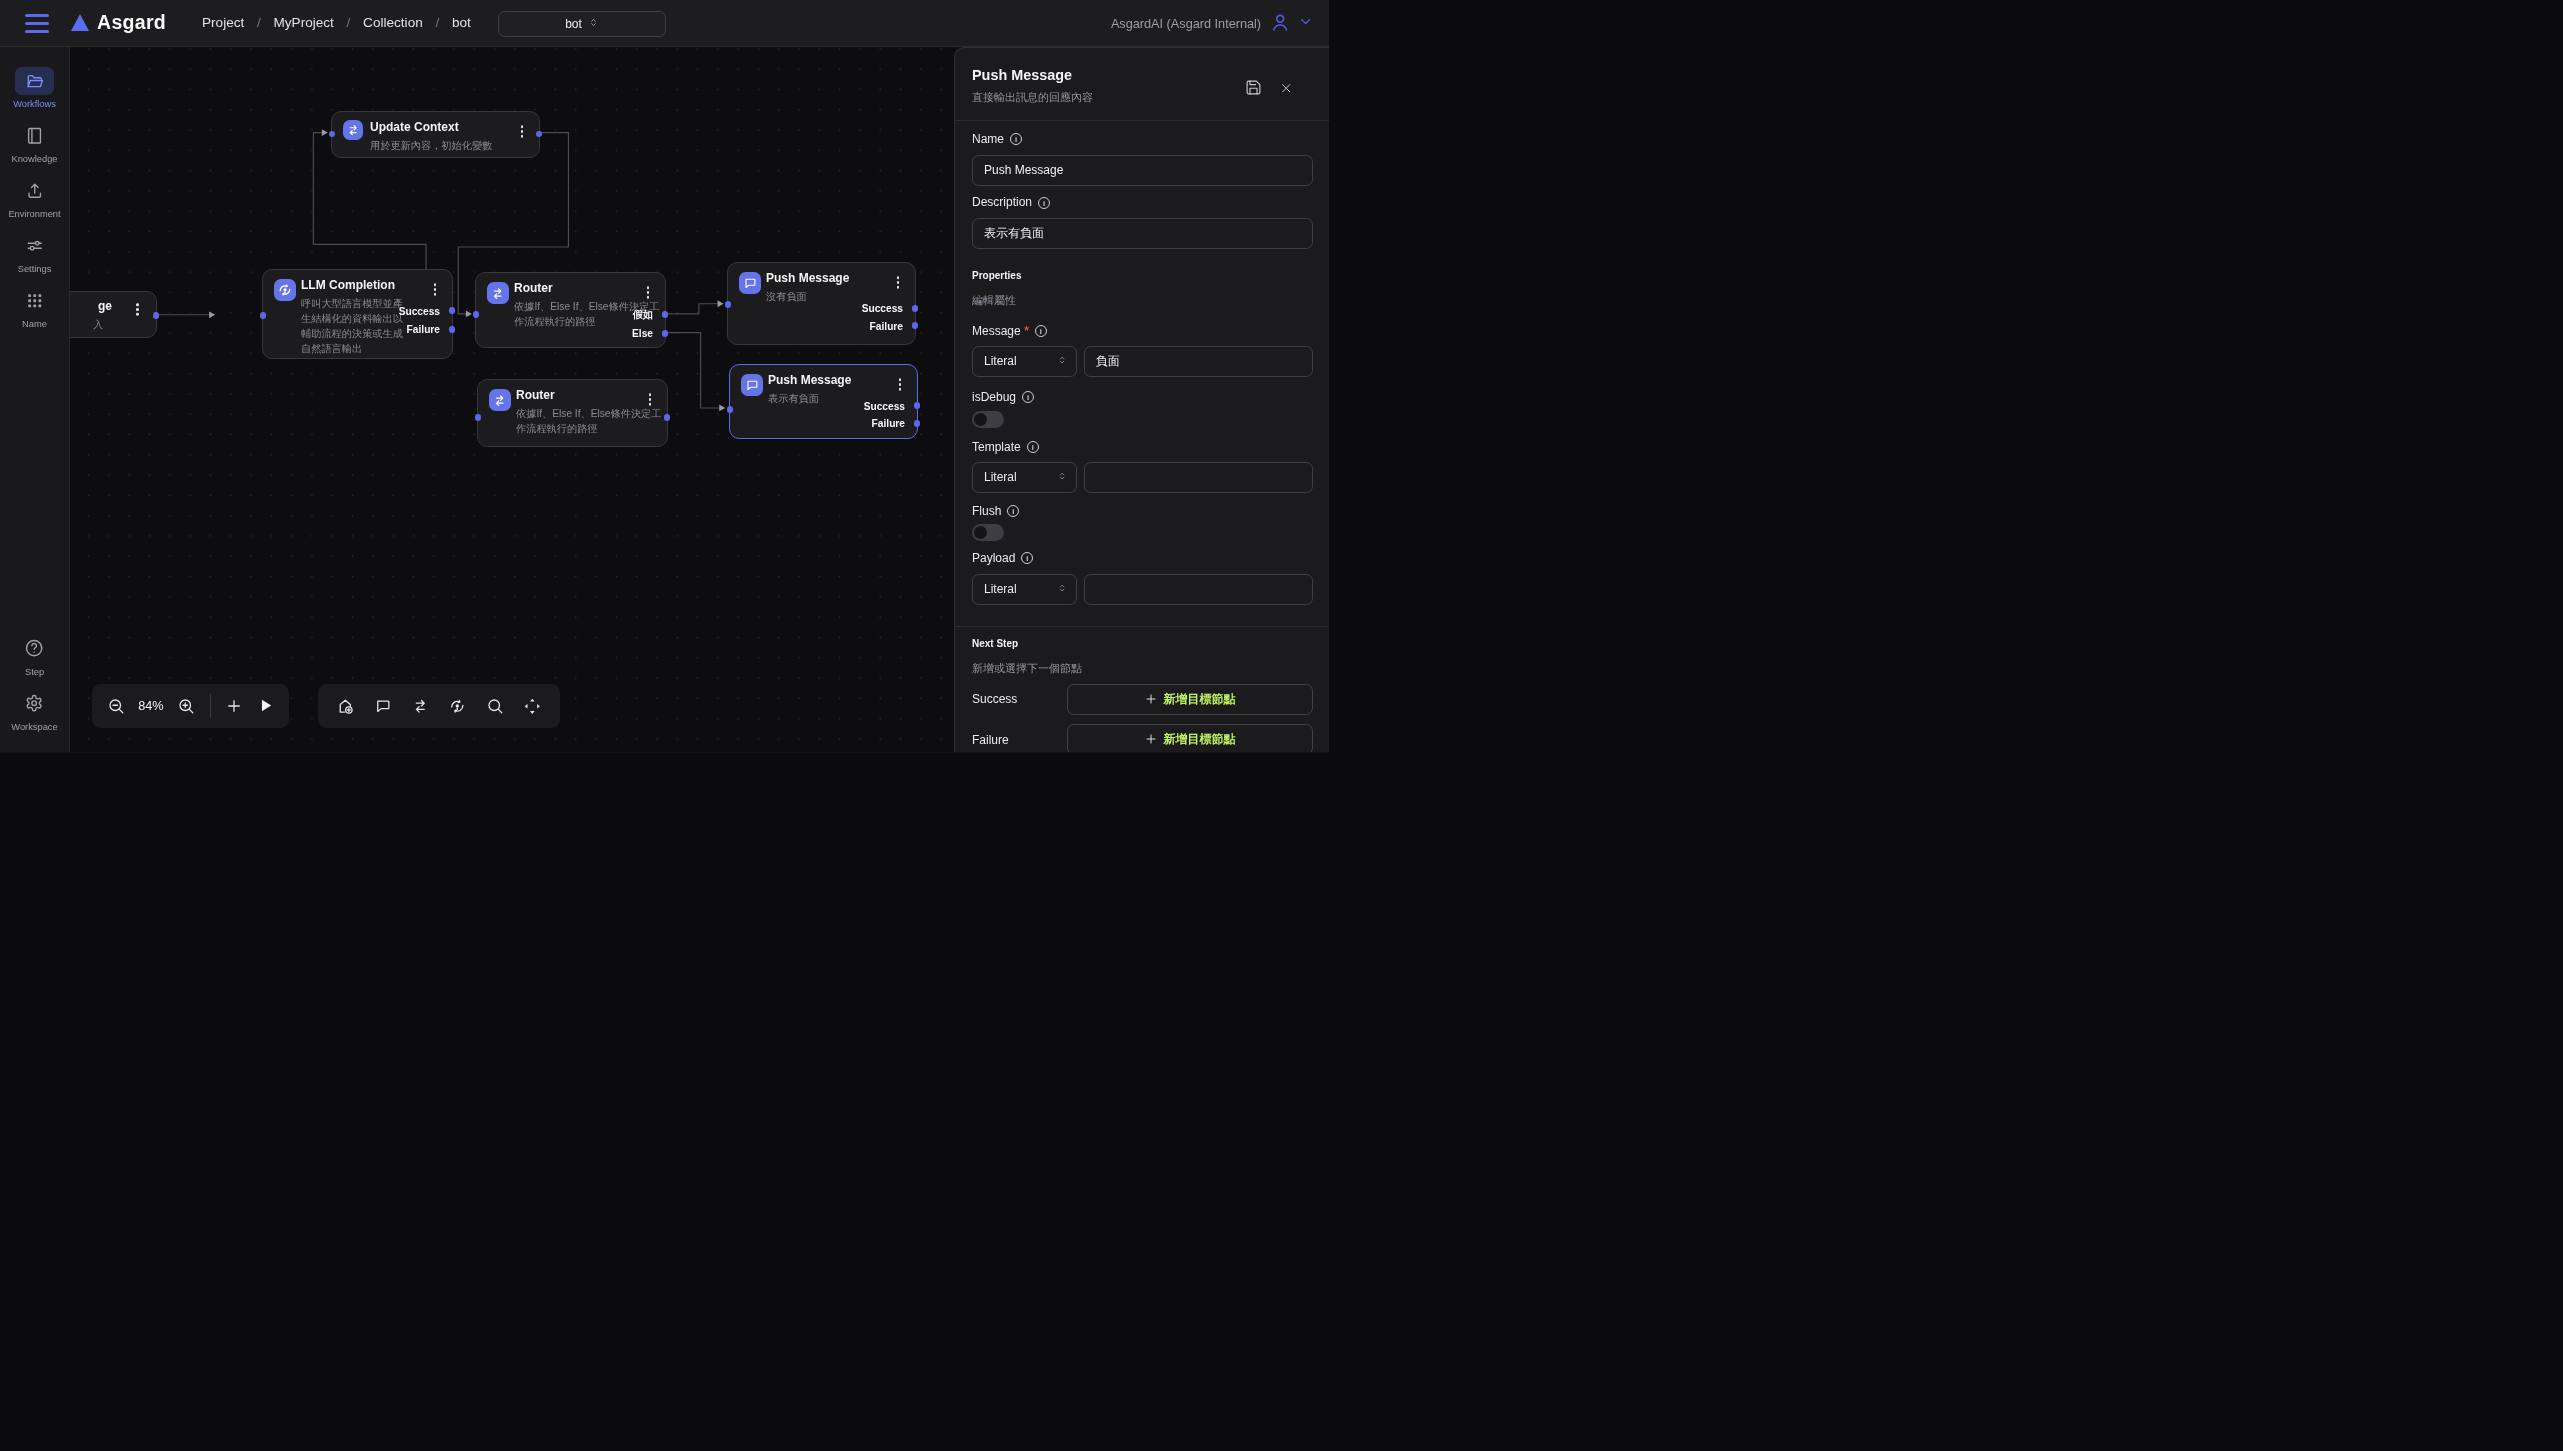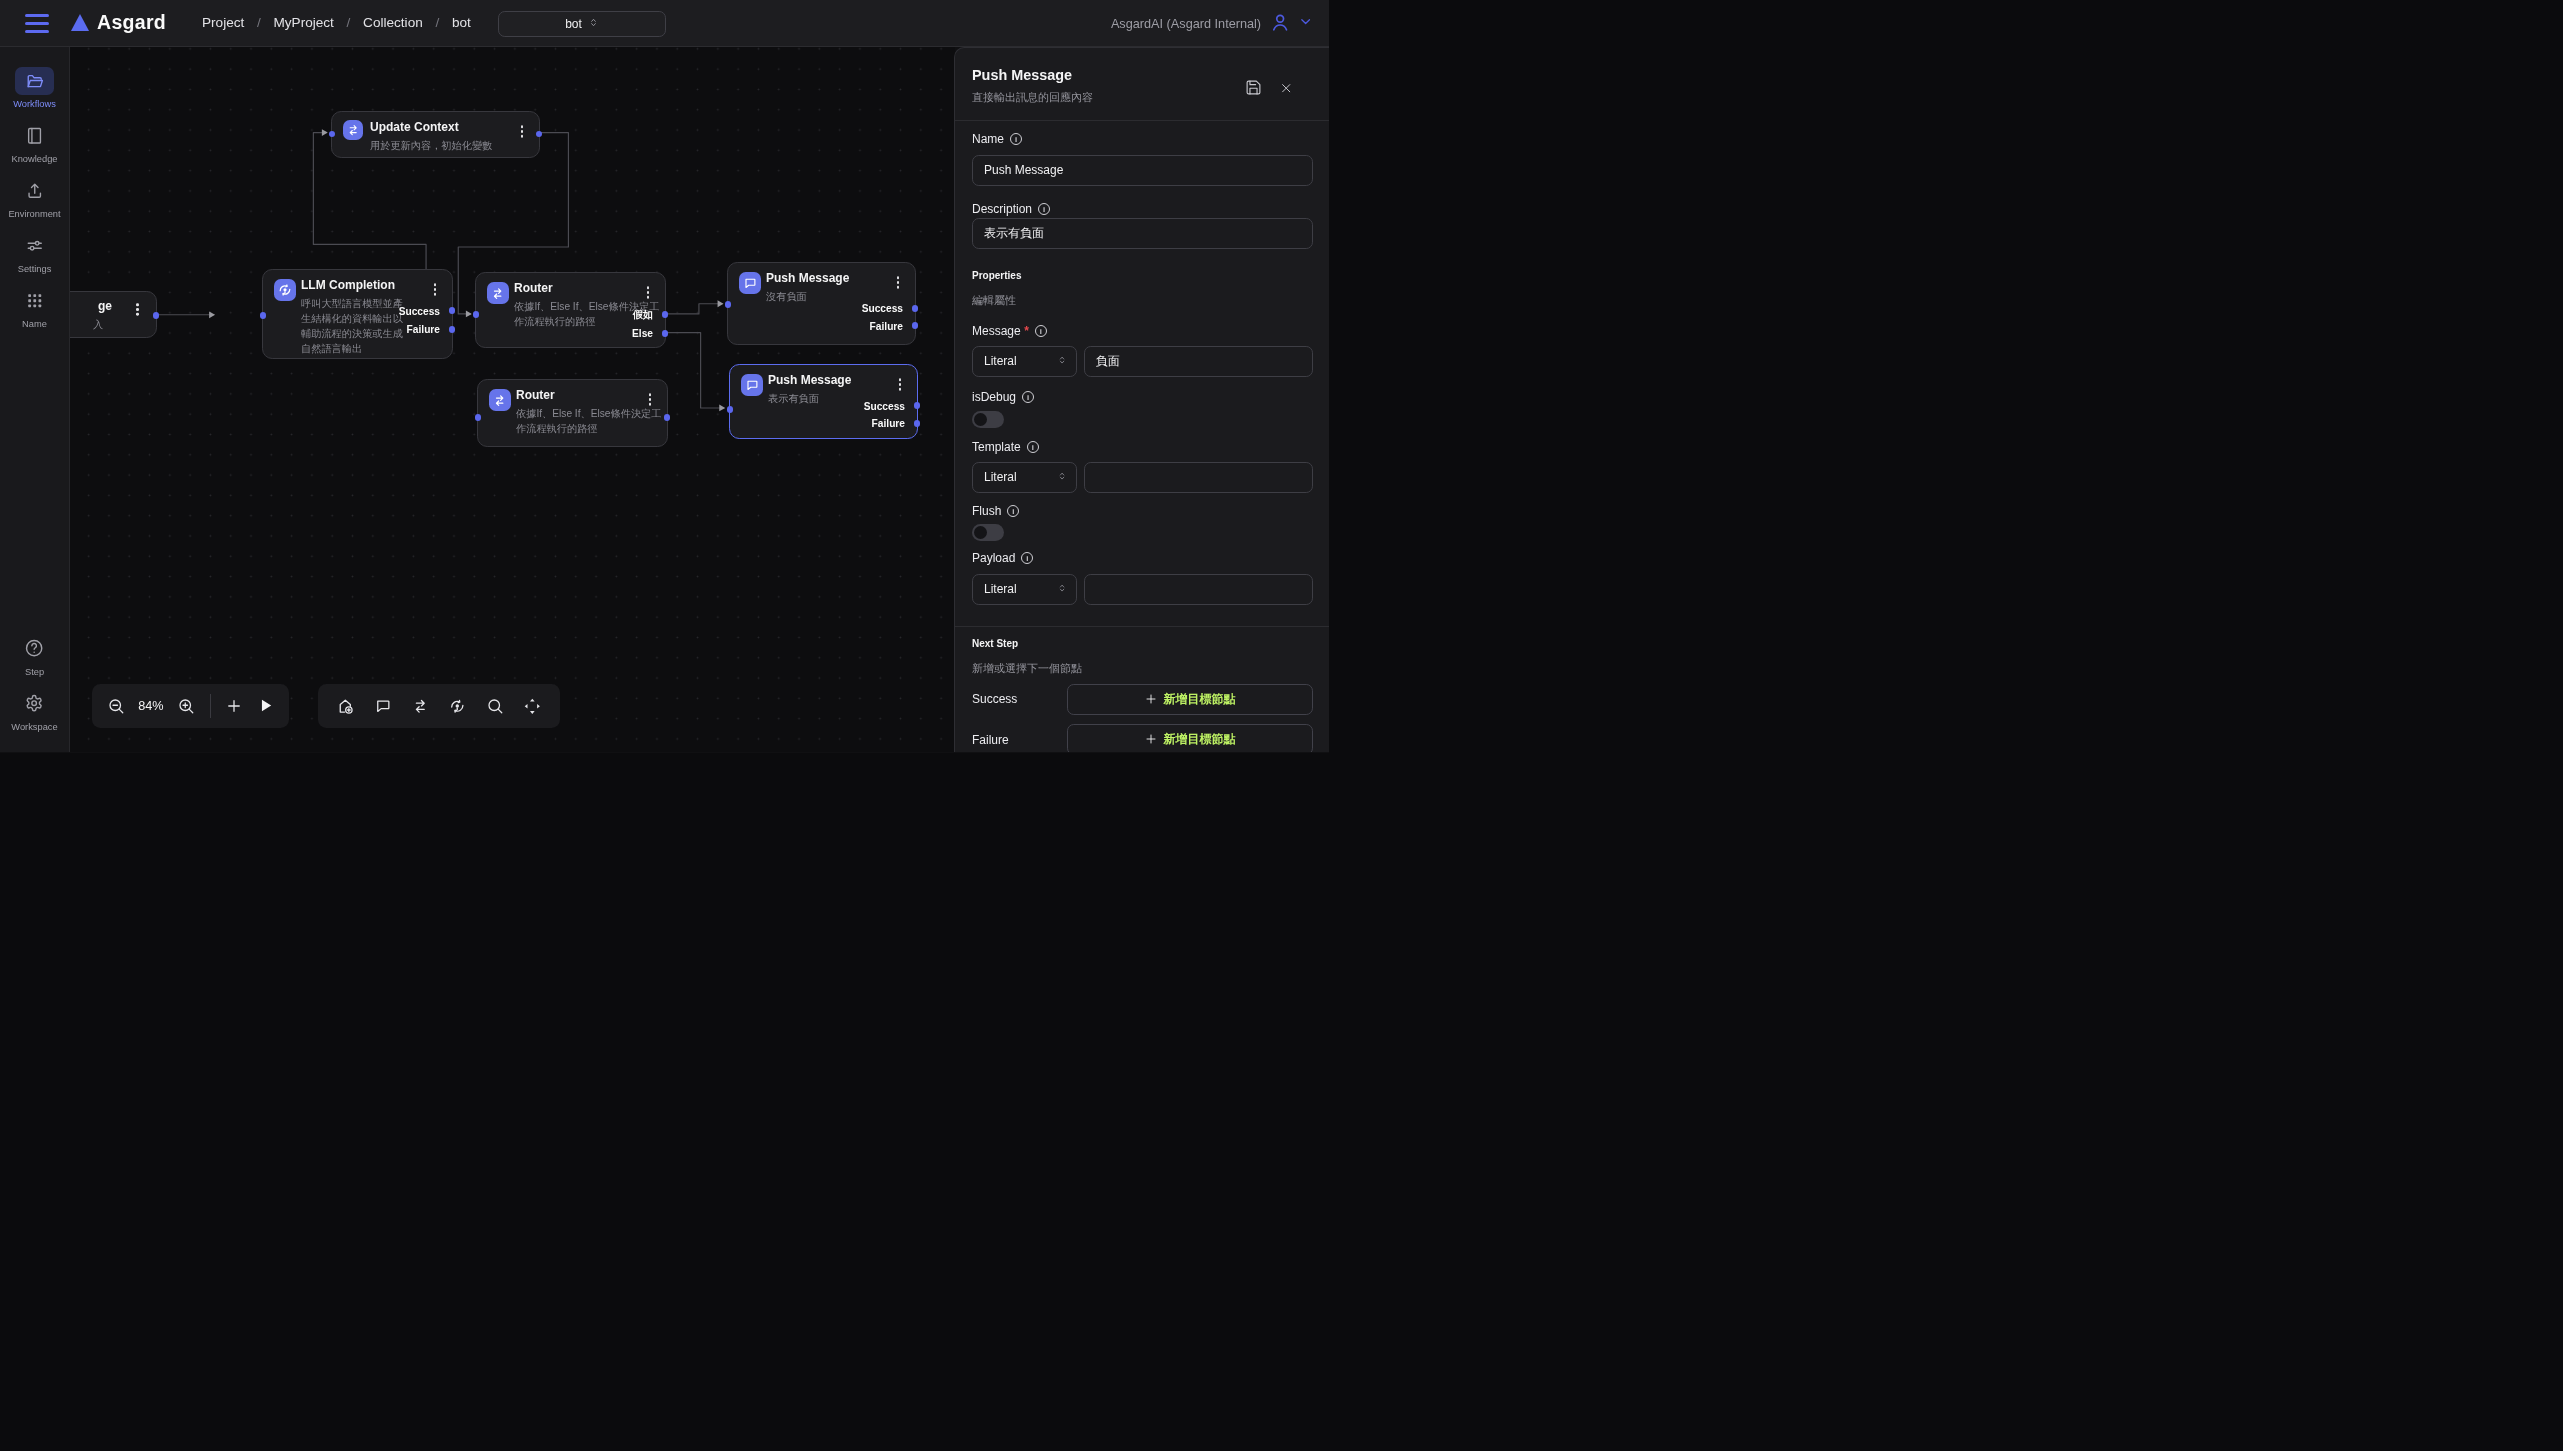--- a/index.html
+++ b/index.html
@@ -448,21 +448,21 @@
     <div class="pdivider" style="top:72px;"></div>
 
     <div class="plabel" style="top:84px;">
       <span>Name</span>
         <span class="info"></span>
     </div>
     <div class="pinput" style="top:107px;">
       <span>Push Message</span>
     </div>
 
-    <div class="plabel" style="top:154px;">
+    <div class="plabel" style="top:147px;align-items:flex-end;">
       <span>Description</span>
         <span class="info"></span>
     </div>
     <div class="pinput" style="top:170px;">
       <span>表示有負面</span>
     </div>
 
     <div class="sec-title" style="top:222px;">Properties</div>
     <div class="sec-sub" style="top:245px;">編輯屬性</div>
 

